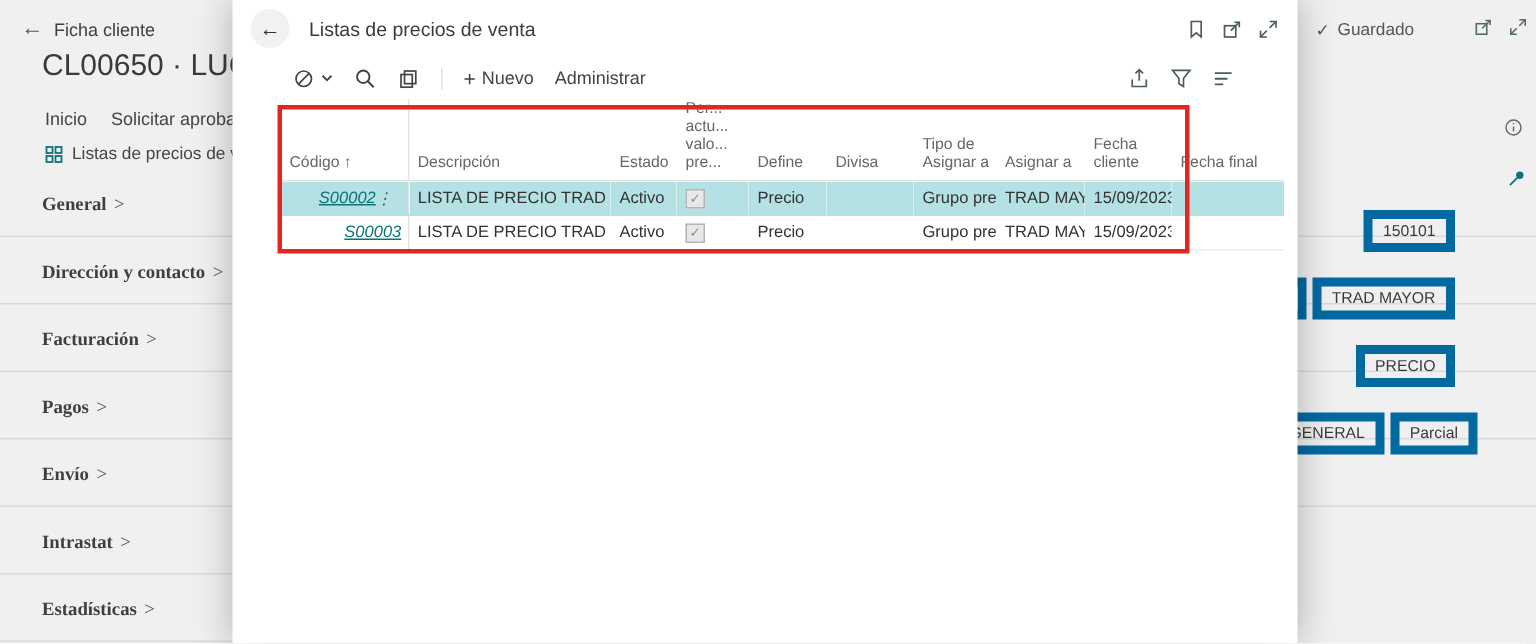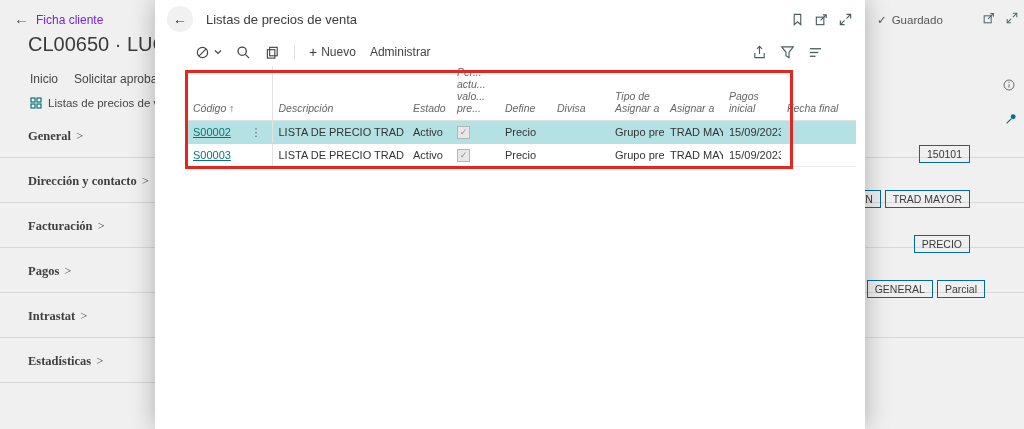--- a/index.html
+++ b/index.html
@@ -8,62 +8,62 @@
     position: relative;
     font-family: "Liberation Sans", sans-serif;
     background: #f0f0f0;
     color: #333;
     overflow: hidden;
   }
   svg { display:block; }
 
   
   .bg-back-arrow { position:absolute; left:14px; top:10px; font-size:15px; color:#555; }
-  .bg-breadcrumb { position:absolute; left:36px; top:13px; font-size:12px; color:#6d28d9; }
+  .bg-breadcrumb { position:absolute; left:36px; top:13px; font-size:12px; color:#404040; }
   .bg-title { position:absolute; left:28px; top:33px; font-size:20px; color:#3a3a3a; width:128px; white-space:nowrap; overflow:hidden; }
   .bg-tabs { position:absolute; left:30px; top:72px; width:126px; display:flex; gap:16px; font-size:12px; color:#454545; white-space:nowrap; overflow:hidden; }
   .bg-actionrow { position:absolute; left:30px; top:97px; width:126px; display:flex; align-items:center; gap:6px; font-size:11.5px; color:#454545; white-space:nowrap; overflow:hidden; }
   .teal { color:#0a7478; }
 
   .left-sections { position:absolute; left:0; top:113px; width:166px; }
   .section { height:45px; padding:16px 0 0 28px; border-bottom:1px solid #d9d9d9; font-size:12.5px; font-weight:bold; color:#3f3f3f; white-space:nowrap; overflow:hidden;font-family:Liberation Serif, serif; }
   .section .chev { font-weight:normal; color:#555; margin-left:5px; }
 
   .saved-box { position:absolute; left:877px; top:13px; font-size:11.5px; color:#555; display:flex; gap:5px; align-items:center; }
   .top-right-icons { position:absolute; right:5px; top:11px; display:flex; gap:9px; color:#51696b; align-items:center; }
 
   .right-strip { position:absolute; left:865px; right:0; top:113px; }
   .rrow { height:45px; border-bottom:1px solid #d9d9d9; display:flex; align-items:center; justify-content:flex-end; gap:4px; padding-right:54px; font-size:10.5px; color:#3a3a3a; }
   .rrow.name-row { padding-right:30px; font-size:11px; }
   .rrow.last-pair { padding-right:39px; }
-  .fieldbox { border:1px solid #0369a1; padding:2px 7px; white-space:nowrap; background:transparent;margin-top:38px; }
+  .fieldbox { border:6px solid #0369a1; padding:2px 7px; white-space:nowrap; background:transparent;margin-top:38px; }
 
   .info-float { position:absolute; left:1002px; top:78px; color:#666; }
   .pin-float { position:absolute; left:1004px; top:112px; color:#0a7478; }
 
   
   .dialog { position:absolute; left:155px; top:0; width:710px; height:429px; background:#fff; box-shadow:0 0 24px rgba(0,0,0,0.28); z-index:10; }
   .dlg-header { display:flex; align-items:center; height:38px; padding:0 10px 0 8px; }
   .back-btn { width:26px; height:26px; border-radius:50%; background:#f1f1f1; display:flex; align-items:center; justify-content:center; font-size:14px; color:#333; margin-left:4px; cursor:pointer; }
   .dlg-title { margin-left:13px; font-size:13px; color:#3b3b3b; }
   .dlg-hicons { margin-left:auto; display:flex; gap:9px; align-items:center; color:#4a5c5d; padding-right:2px; }
 
   .toolbar { display:flex; align-items:center; height:28px; padding-left:40px; font-size:12px; color:#3b3b3b; gap:14px; }
   .tb-item { display:flex; align-items:center; gap:4px; color:#444; cursor:pointer; white-space:nowrap; }
   .tb-sep { width:1px; height:15px; background:#e0e0e0; }
   .tb-right { margin-left:auto; display:flex; gap:13px; align-items:center; padding-right:42px; color:#4a5c5d; }
   .plus { font-size:14px; color:#3b3b3b; line-height:12px; }
 
   .table-wrap { margin-left:32px; margin-top:0; width:672px; }
   table { border-collapse:collapse; table-layout:fixed; width:669px; font-size:11px; }
-  thead th { font-weight:normal; color:#666; font-size:10.5px; text-align:left; vertical-align:bottom; padding:0 4px 6px 6px; border-bottom:1px solid #e1e1e1; white-space:pre-line; height:50px; line-height:12px; overflow:hidden;font-style:italic; }
+  thead th { font-weight:normal; color:#666; font-size:10.5px; text-align:left; vertical-align:bottom; padding:0 4px 6px 6px; border-bottom:1px solid #e1e1e1; white-space:pre-line; height:50px; line-height:12px; overflow:hidden; }
   thead th.freeze, tbody td.freeze { border-right:1px solid #e3e3e3; }
   tbody td { height:23px; padding:0 4px 0 6px; border-bottom:1px solid #ededed; white-space:nowrap; overflow:hidden; color:#333; }
   tr.selected td { background:#b3e1e4; border-bottom-color:#b3e1e4; }
-  .cellflex { display:flex; align-items:center; justify-content:space-between; }
+  .cellflex { display:flex; align-items:center; justify-content:flex-end;font-style:italic; }
   .link { color:#0a7478; text-decoration:underline; cursor:pointer; }
   .dots { color:#555; font-size:11px; margin-right:6px; cursor:pointer; }
   .checkbox { display:inline-block; width:13px; height:13px; border:1px solid #b5b5b5; background:#e8e8e8; color:#8f8f8f; font-size:9px; line-height:11px; text-align:center; }
   .sort-arrow { color:#666; }
 
   
   .annotation { position:absolute; left:185px; top:70px; width:608px; height:99px; border:3px solid #e52520; z-index:60; pointer-events:none; }
 </style>
 </head>
 <body>
@@ -87,20 +87,21 @@
     </svg>
   </span>
   <span>Listas de precios de venta</span>
 </div>
 
 <div class="left-sections">
   <div class="section"><span>General</span><span class="chev">&gt;</span></div>
   <div class="section"><span>Dirección y contacto</span><span class="chev">&gt;</span></div>
   <div class="section"><span>Facturación</span><span class="chev">&gt;</span></div>
   <div class="section"><span>Pagos</span><span class="chev">&gt;</span></div>
+  <div class="section"><span>Envío</span><span class="chev">&gt;</span></div>
   <div class="section"><span>Intrastat</span><span class="chev">&gt;</span></div>
   <div class="section"><span>Estadísticas</span><span class="chev">&gt;</span></div>
 </div>
 
 <div class="saved-box">
   <span>✓</span>
   <span>Guardado</span>
 </div>
 
 <div class="top-right-icons">
@@ -266,21 +267,21 @@
           <th>Estado</th>
           <th>Per...
 actu...
 valo...
 pre...</th>
           <th>Define</th>
           <th>Divisa</th>
           <th>Tipo de
 Asignar a</th>
           <th>Asignar a</th>
-          <th>Pagos inicial</th>
+          <th>Fecha cliente</th>
           <th>Fecha final</th>
         </tr>
       </thead>
       <tbody>
         <tr class="selected">
           <td class="freeze">
             <span class="cellflex">
               <a class="link">S00002</a>
               <span class="dots">⋮</span>
             </span>

